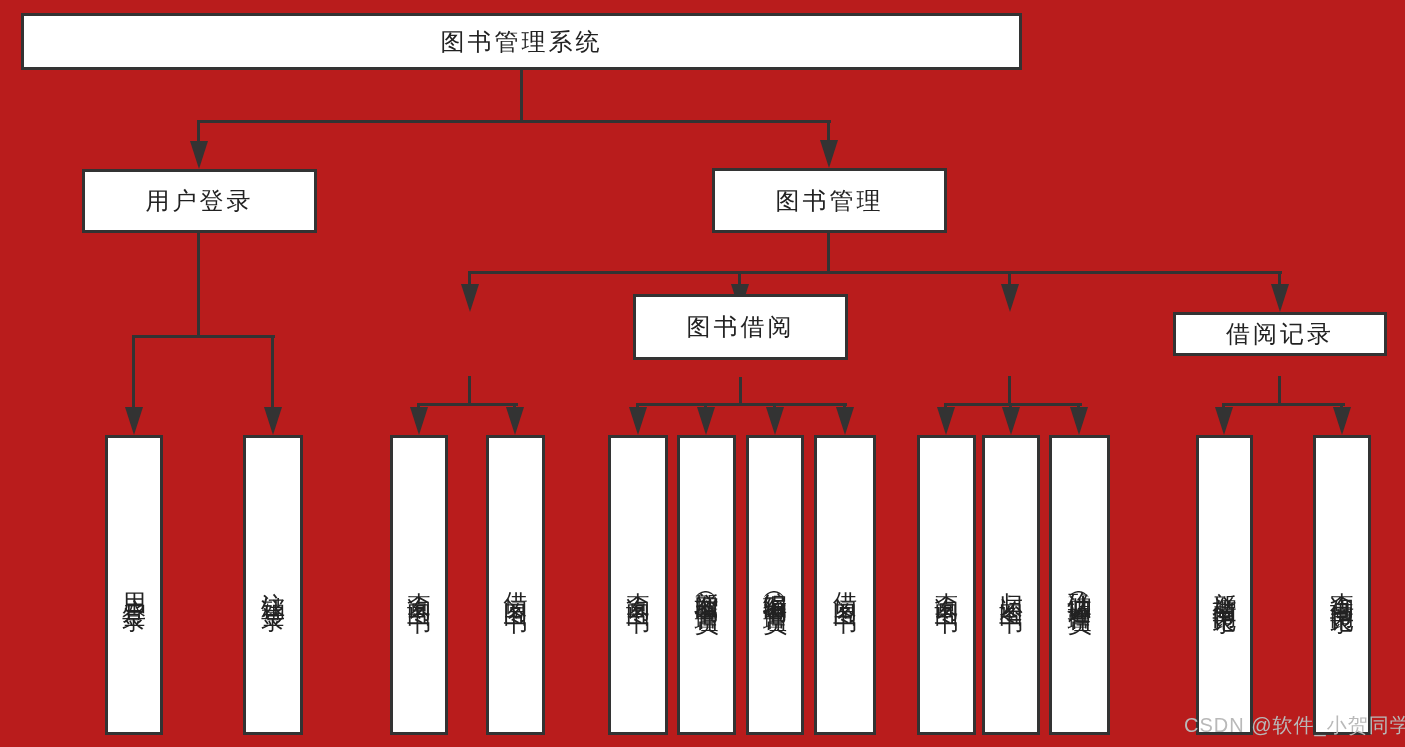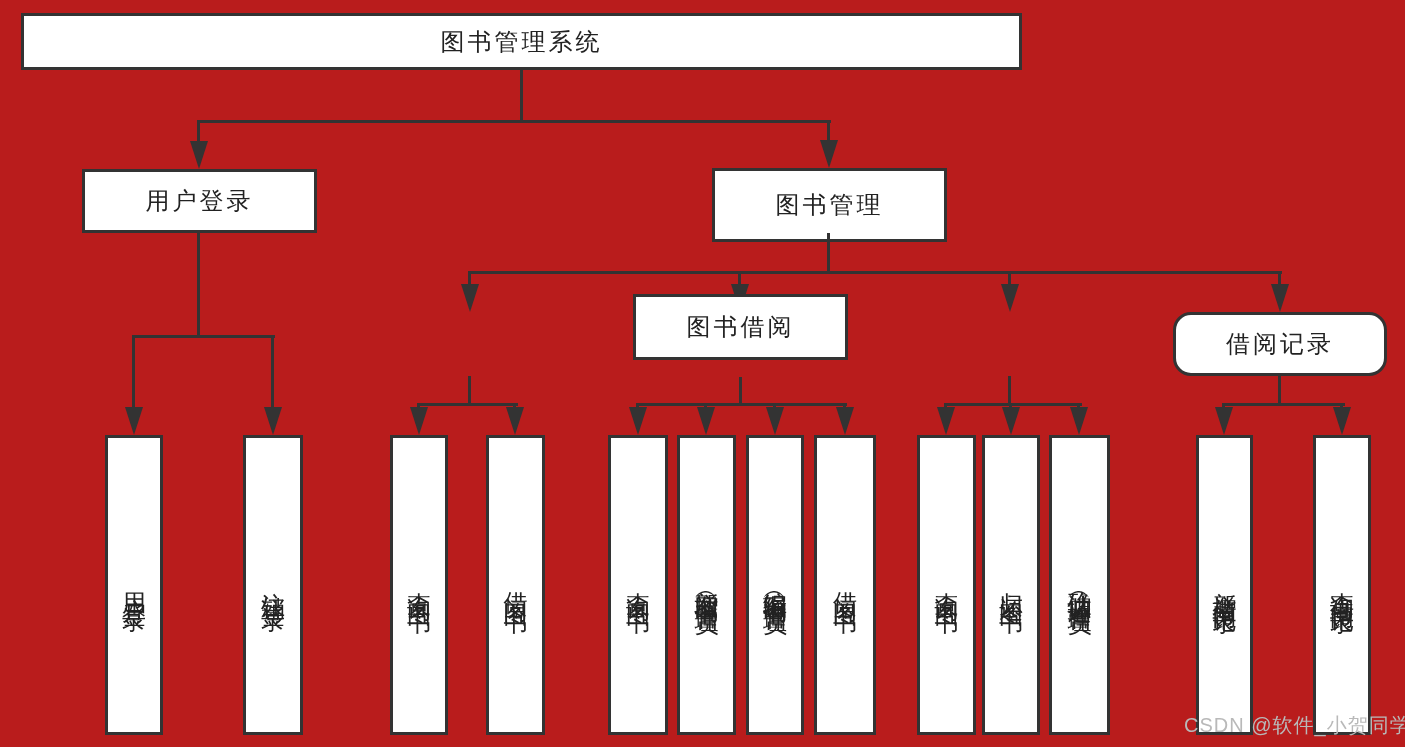--- a/index.html
+++ b/index.html
@@ -75,21 +75,21 @@
   <div class="vl" style="left:520px; top:70px; height:52px;"></div>
   <div class="hl" style="left:197px; top:120px; width:634px;"></div>
   <div class="vl" style="left:197px; top:120px; height:25px;"></div>
   <div class="arr" style="left:190px; top:141px;"></div>
   <div class="vl" style="left:827px; top:120px; height:25px;"></div>
   <div class="arr" style="left:820px; top:140px;"></div>
 
   <div class="hbox" style="left:82px; top:169px; width:235px; height:64px;">
     <span>用户登录</span>
   </div>
-  <div class="hbox" style="left:712px; top:168px; width:235px; height:74px;">
+  <div class="hbox" style="left:712px; top:168px; width:235px; height:65px;">
     <span>图书管理</span>
   </div>
 
   <div class="vl" style="left:197px; top:233px; height:105px;"></div>
   <div class="hl" style="left:132px; top:335px; width:143px;"></div>
   <div class="vl" style="left:132px; top:335px; height:74px;"></div>
   <div class="arr" style="left:125px; top:407px;"></div>
   <div class="vl" style="left:271px; top:335px; height:74px;"></div>
   <div class="arr" style="left:264px; top:407px;"></div>
 
@@ -100,21 +100,21 @@
   <div class="vl" style="left:738px; top:271px; height:16px;"></div>
   <div class="arr" style="left:731px; top:284px;"></div>
   <div class="vl" style="left:1008px; top:271px; height:16px;"></div>
   <div class="arr" style="left:1001px; top:284px;"></div>
   <div class="vl" style="left:1278px; top:271px; height:16px;"></div>
   <div class="arr" style="left:1271px; top:284px;"></div>
 
   <div class="hbox" style="left:633px; top:294px; width:215px; height:66px;">
     <span>图书借阅</span>
   </div>
-  <div class="hbox" style="left:1173px; top:312px; width:214px; height:64px;border-radius:18px;">
+  <div class="hbox" style="left:1173px; top:312px; width:214px; height:44px;">
     <span>借阅记录</span>
   </div>
 
   <div class="vl" style="left:468px; top:376px; height:30px;"></div>
   <div class="hl" style="left:417px; top:403px; width:101px;"></div>
   <div class="vl" style="left:417px; top:403px; height:8px;"></div>
   <div class="arr" style="left:410px; top:407px;"></div>
   <div class="vl" style="left:513px; top:403px; height:8px;"></div>
   <div class="arr" style="left:506px; top:407px;"></div>
 

